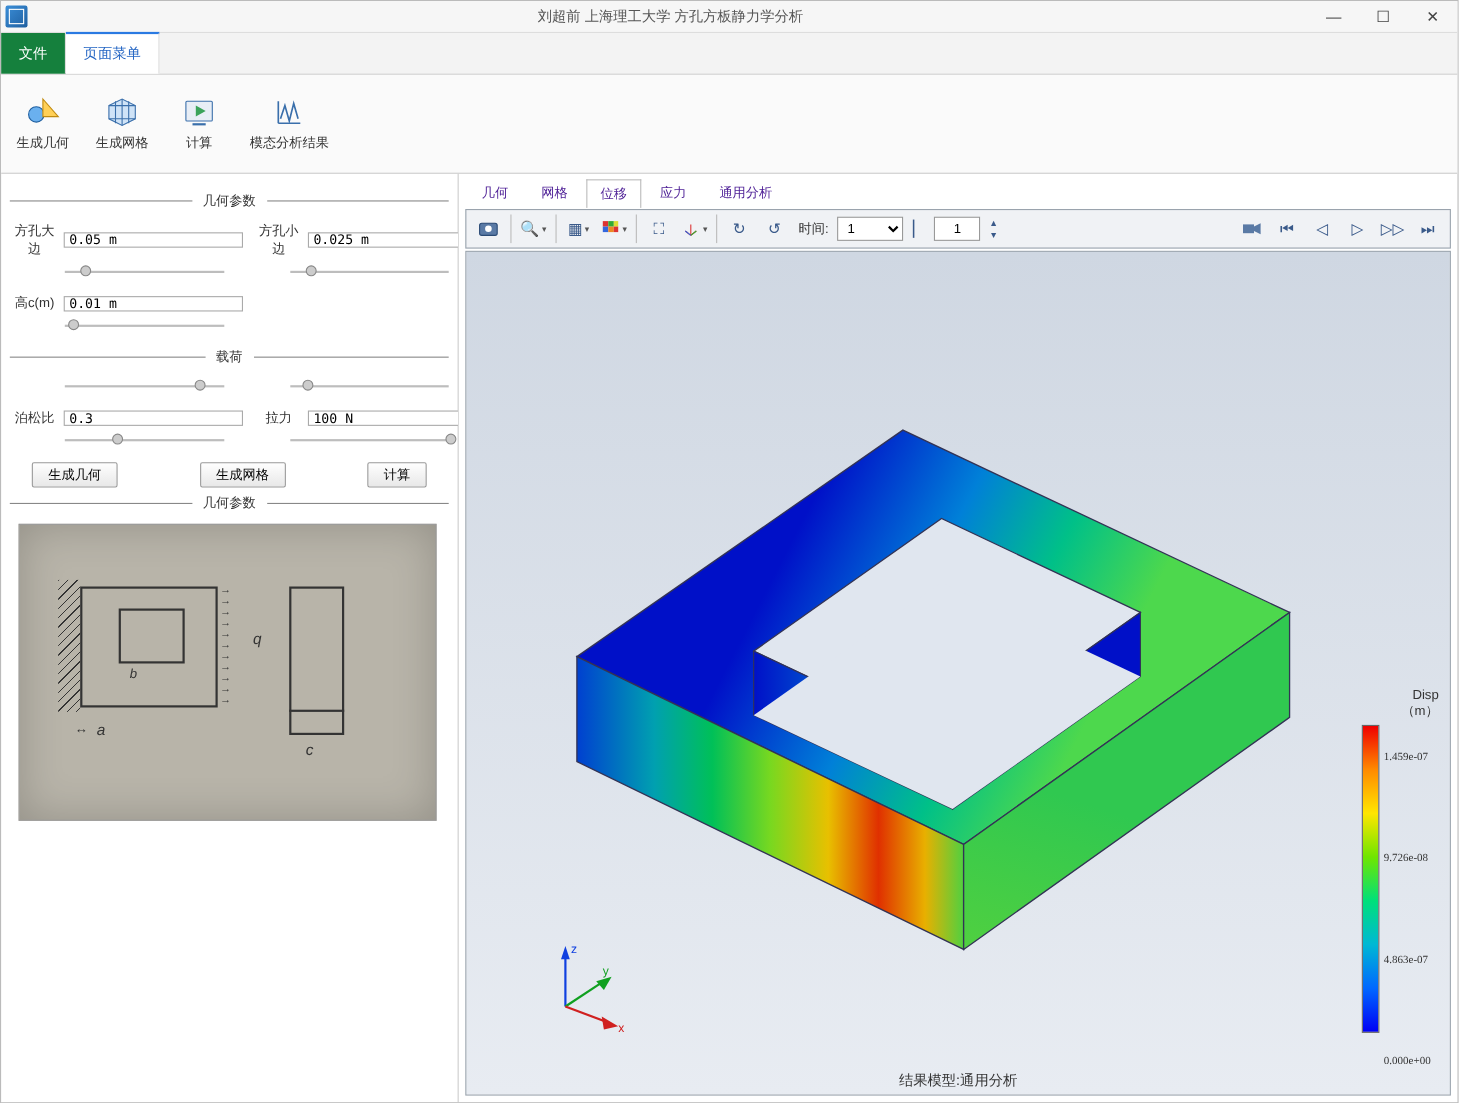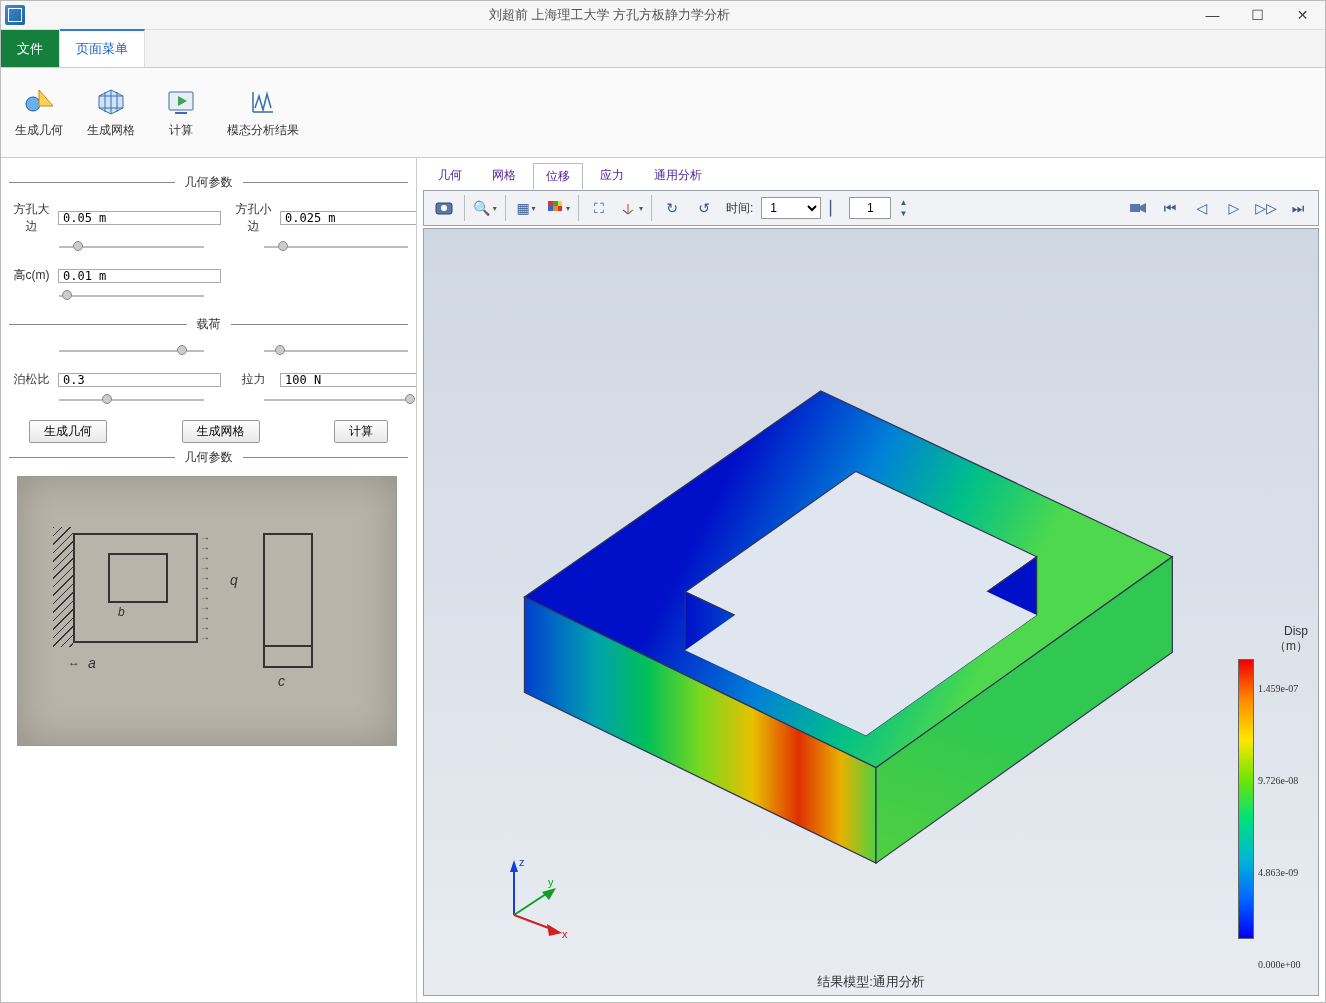--- a/index.html
+++ b/index.html
@@ -389,21 +389,21 @@
       </svg>
 
       <div class="legend">
         <div class="legend-title" style="white-space:pre">Disp
 （m）</div>
         <div style="position:relative">
           <div class="legend-bar"></div>
           <div class="legend-ticks">
             <div style="top:-4px">1.459e-07</div>
             <div style="top:88px">9.726e-08</div>
-            <div style="top:180px">4.863e-09</div>
+            <div style="top:180px">4.863e-07</div>
             <div style="top:272px">0.000e+00</div>
           </div>
         </div>
       </div>
 
       <div class="axes">
         <svg width="90" height="90">
           <line x1="20" y1="65" x2="20" y2="18" stroke="#1040e0" stroke-width="2"></line>
             <polygon points="20,10 16,22 24,22" fill="#1040e0"></polygon>
           <line x1="20" y1="65" x2="55" y2="42" stroke="#10a020" stroke-width="2"></line>

